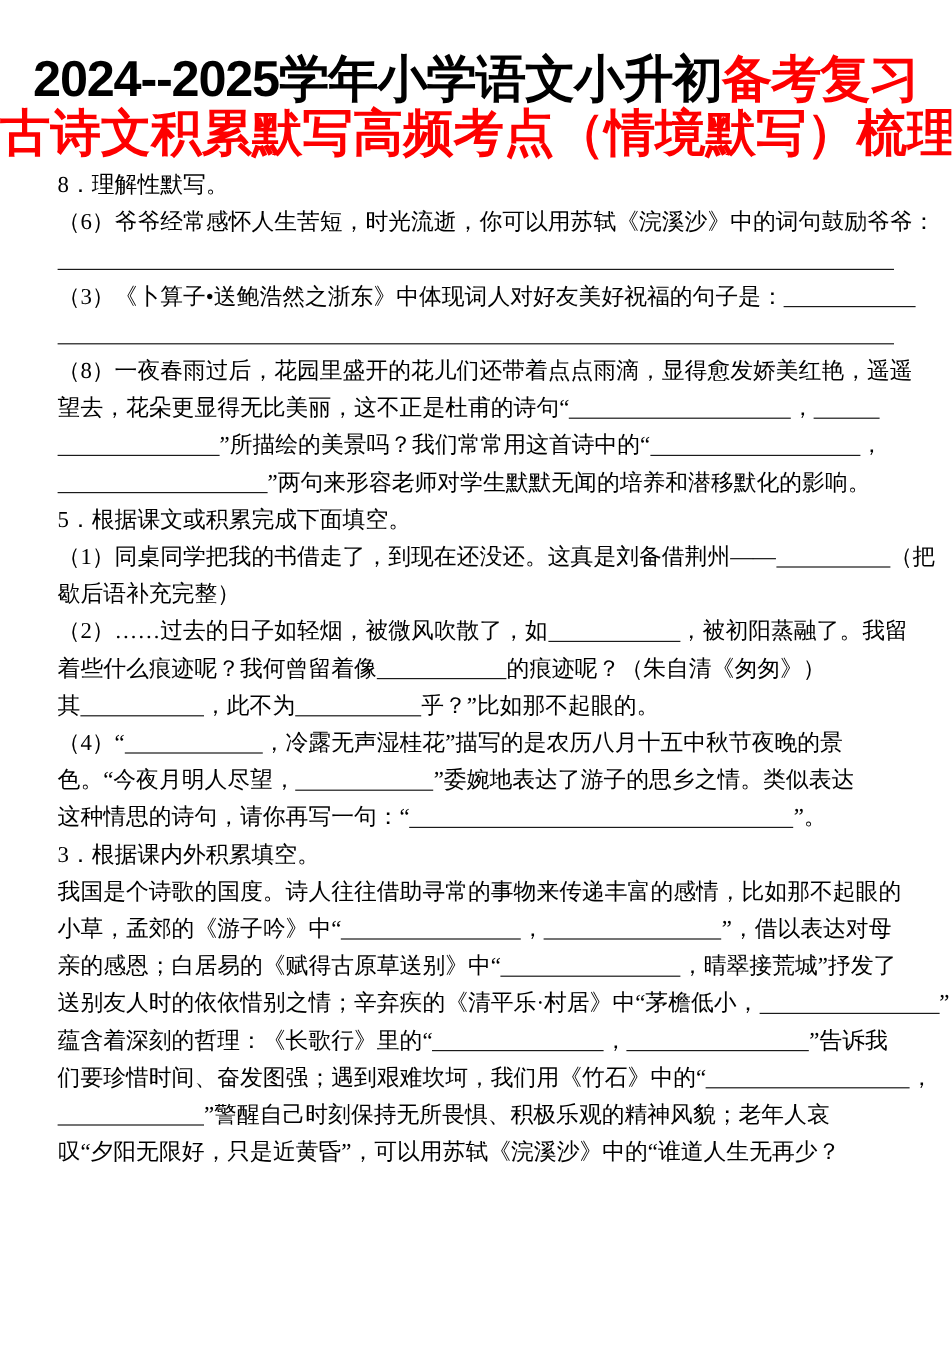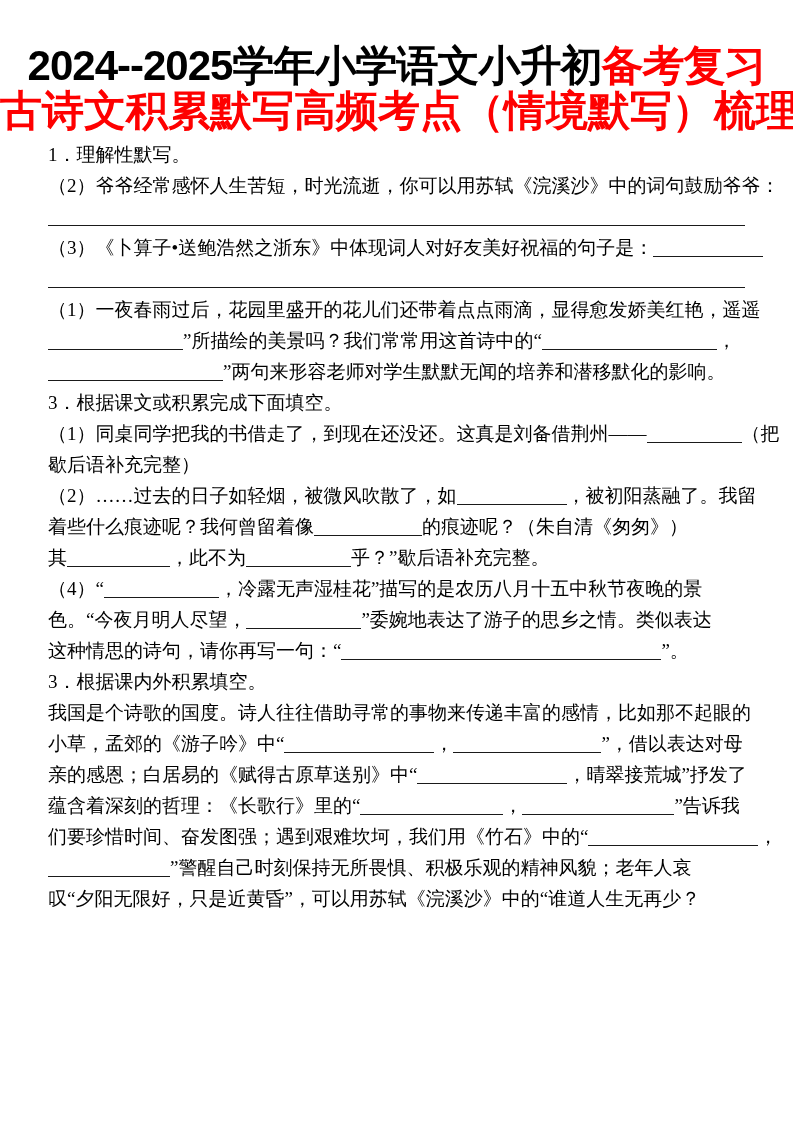--- a/index.html
+++ b/index.html
@@ -49,39 +49,41 @@
 </style>
 </head>
 <body>
 
 <div class="page">
   <div class="title-wrap">
     <div class="title1"><span>2024--2025学年小学语文小升初</span><span class="red">备考复习</span></div>
     <div class="title2">古诗文积累默写高频考点（情境默写）梳理练</div>
   </div>
   <div class="content">
-      <div class="line"><span>1．理解性默写。</span></div>
-      <div class="line"><span>（2）爷爷经常感怀人生苦短，时光流逝，你可以用苏轼《浣溪沙》中的词句鼓励爷爷：</span></div>
+      <div class="line"><span>8．理解性默写。</span></div>
+      <div class="line"><span>（6）爷爷经常感怀人生苦短，时光流逝，你可以用苏轼《浣溪沙》中的词句鼓励爷爷：</span></div>
       <div class="line"><span class="blank" style="width: 697px;"></span></div>
       <div class="line"><span>（3）《卜算子•送鲍浩然之浙东》中体现词人对好友美好祝福的句子是：</span><span class="blank" style="width: 110px;"></span></div>
       <div class="line"><span class="blank" style="width: 697px;"></span></div>
-      <div class="line"><span>（1）一夜春雨过后，花园里盛开的花儿们还带着点点雨滴，显得愈发娇美红艳，遥遥</span></div>
+      <div class="line"><span>（8）一夜春雨过后，花园里盛开的花儿们还带着点点雨滴，显得愈发娇美红艳，遥遥</span></div>
+      <div class="line"><span>望去，花朵更显得无比美丽，这不正是杜甫的诗句“</span><span class="blank" style="width: 185px;"></span><span>，</span><span class="blank" style="width: 55px;"></span></div>
       <div class="line"><span class="blank" style="width: 135px;"></span><span>”所描绘的美景吗？我们常常用这首诗中的“</span><span class="blank" style="width: 175px;"></span><span>，</span></div>
       <div class="line"><span class="blank" style="width: 175px;"></span><span>”两句来形容老师对学生默默无闻的培养和潜移默化的影响。</span></div>
-      <div class="line"><span>3．根据课文或积累完成下面填空。</span></div>
+      <div class="line"><span>5．根据课文或积累完成下面填空。</span></div>
       <div class="line"><span>（1）同桌同学把我的书借走了，到现在还没还。这真是刘备借荆州——</span><span class="blank" style="width: 95px;"></span><span>（把</span></div>
       <div class="line"><span>歇后语补充完整）</span></div>
       <div class="line"><span>（2）……过去的日子如轻烟，被微风吹散了，如</span><span class="blank" style="width: 110px;"></span><span>，被初阳蒸融了。我留</span></div>
       <div class="line"><span>着些什么痕迹呢？我何曾留着像</span><span class="blank" style="width: 108px;"></span><span>的痕迹呢？（朱自清《匆匆》）</span></div>
-      <div class="line"><span>其</span><span class="blank" style="width: 103px;"></span><span>，此不为</span><span class="blank" style="width: 105px;"></span><span>乎？”歇后语补充完整。</span></div>
+      <div class="line"><span>其</span><span class="blank" style="width: 103px;"></span><span>，此不为</span><span class="blank" style="width: 105px;"></span><span>乎？”比如那不起眼的。</span></div>
       <div class="line"><span>（4）“</span><span class="blank" style="width: 115px;"></span><span>，冷露无声湿桂花”描写的是农历八月十五中秋节夜晚的景</span></div>
       <div class="line"><span>色。“今夜月明人尽望，</span><span class="blank" style="width: 115px;"></span><span>”委婉地表达了游子的思乡之情。类似表达</span></div>
       <div class="line"><span>这种情思的诗句，请你再写一句：“</span><span class="blank" style="width: 320px;"></span><span>”。</span></div>
       <div class="line"><span>3．根据课内外积累填空。</span></div>
       <div class="line"><span>我国是个诗歌的国度。诗人往往借助寻常的事物来传递丰富的感情，比如那不起眼的</span></div>
       <div class="line"><span>小草，孟郊的《游子吟》中“</span><span class="blank" style="width: 150px;"></span><span>，</span><span class="blank" style="width: 148px;"></span><span>”，借以表达对母</span></div>
       <div class="line"><span>亲的感恩；白居易的《赋得古原草送别》中“</span><span class="blank" style="width: 150px;"></span><span>，晴翠接荒城”抒发了</span></div>
+      <div class="line"><span>送别友人时的依依惜别之情；辛弃疾的《清平乐·村居》中“茅檐低小，</span><span class="blank" style="width: 150px;"></span><span>”</span></div>
       <div class="line"><span>蕴含着深刻的哲理：《长歌行》里的“</span><span class="blank" style="width: 143px;"></span><span>，</span><span class="blank" style="width: 152px;"></span><span>”告诉我</span></div>
       <div class="line"><span>们要珍惜时间、奋发图强；遇到艰难坎坷，我们用《竹石》中的“</span><span class="blank" style="width: 170px;"></span><span>，</span></div>
       <div class="line"><span class="blank" style="width: 122px;"></span><span>”警醒自己时刻保持无所畏惧、积极乐观的精神风貌；老年人哀</span></div>
       <div class="line"><span>叹“夕阳无限好，只是近黄昏”，可以用苏轼《浣溪沙》中的“谁道人生无再少？</span></div>
     </div>
 </div>
 
 </body></html>

